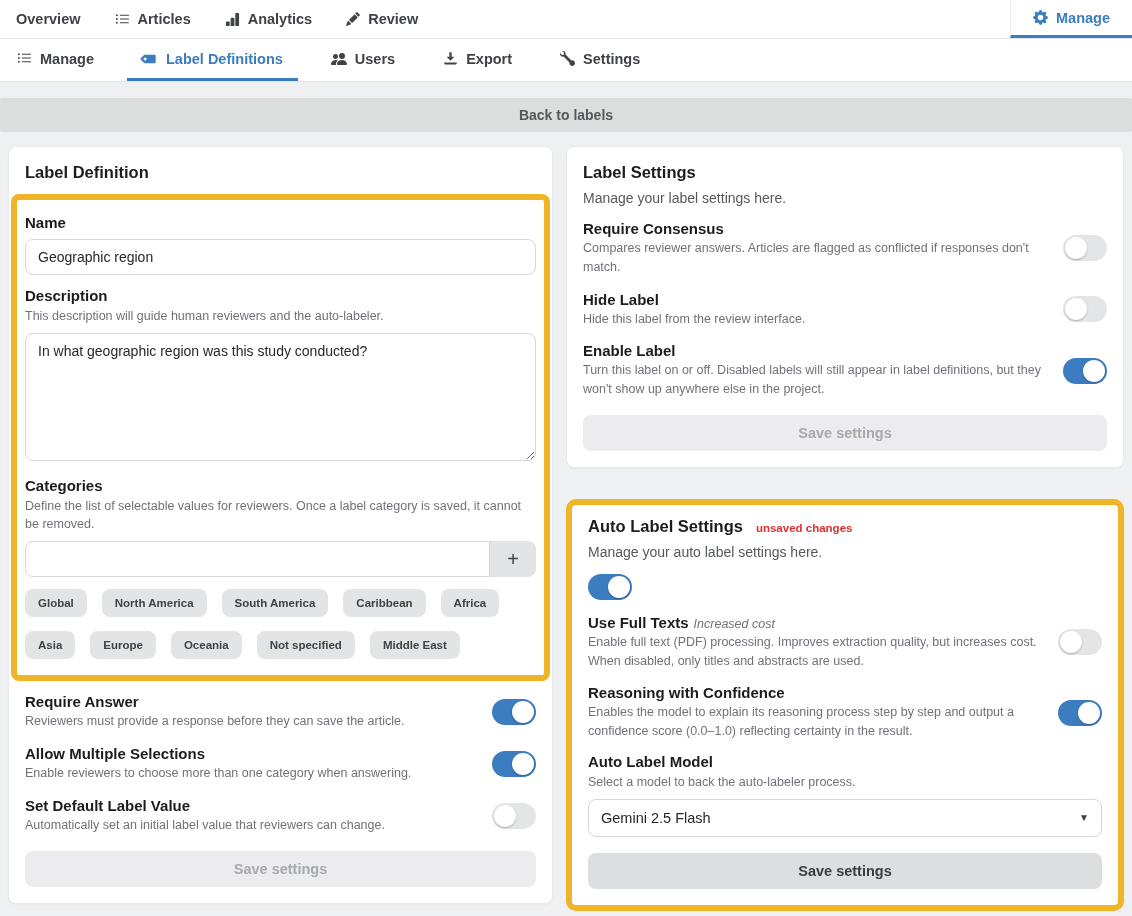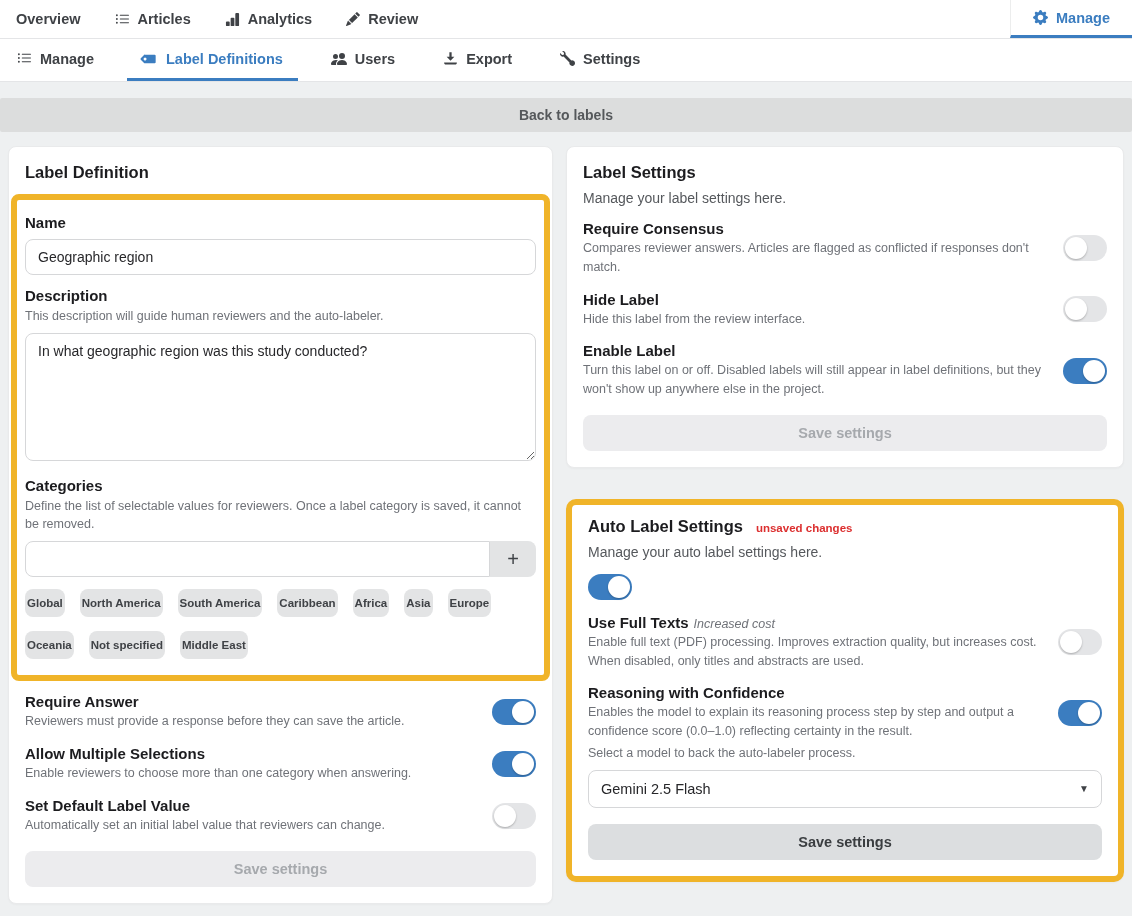--- a/index.html
+++ b/index.html
@@ -74,21 +74,21 @@
   }
   .input-group { display: flex; margin-top: 8px; }
   .input-group .text-input { margin-top: 0; border-radius: 8px 0 0 8px; flex: 1; }
   .plus-btn {
     width: 46px; height: 36px; border: none; background: #e3e4e5; color: #3f4246;
     font-size: 20px; font-weight: 400; border-radius: 0 8px 8px 0; cursor: pointer;
     display: flex; align-items: center; justify-content: center;
   }
   .chips { display: flex; flex-wrap: wrap; gap: 14px 15px; margin-top: 12px; }
   .chip {
-    background: #e3e4e5; border-radius: 8px; padding: 8px 2px;
+    background: #e3e4e5; border-radius: 8px; padding: 8px 13px;
     font-size: 11.5px; font-weight: 700; color: #3f4246; white-space: nowrap; cursor: default;
   }
   
   .toggle-row { display: flex; align-items: center; gap: 16px; margin-top: 14px; }
   .toggle-row .texts { flex: 1; }
   .row-title { font-size: 15px; font-weight: 700; color: #1c1c1f; }
   .row-title .note { font-size: 12.5px; font-weight: 400; font-style: italic; color: #6f7278; margin-left: 5px; }
   .row-desc { font-size: 12.5px; color: #6f7278; line-height: 1.5; margin-top: 2px; }
   .row-desc .it { }
   .toggle {
@@ -328,20 +328,21 @@
       </div>
 
       <div class="toggle-row">
         <div class="texts">
           <div class="row-title">Reasoning with Confidence</div>
           <div class="row-desc" style="max-width:470px;">Enables the model to explain its reasoning process step by step and output a confidence score (0.0–1.0) reflecting certainty in the result.</div>
         </div>
         <div class="toggle on"></div>
       </div>
 
+      <div class="field-label">Auto Label Model</div>
       <div class="help-text">Select a model to back the auto-labeler process.</div>
       <div class="select-box">
         <span>Gemini 2.5 Flash</span>
         <span class="caret">▼</span>
       </div>
 
       <button class="save-btn enabled">Save settings</button>
     </div>
 
   </div>

